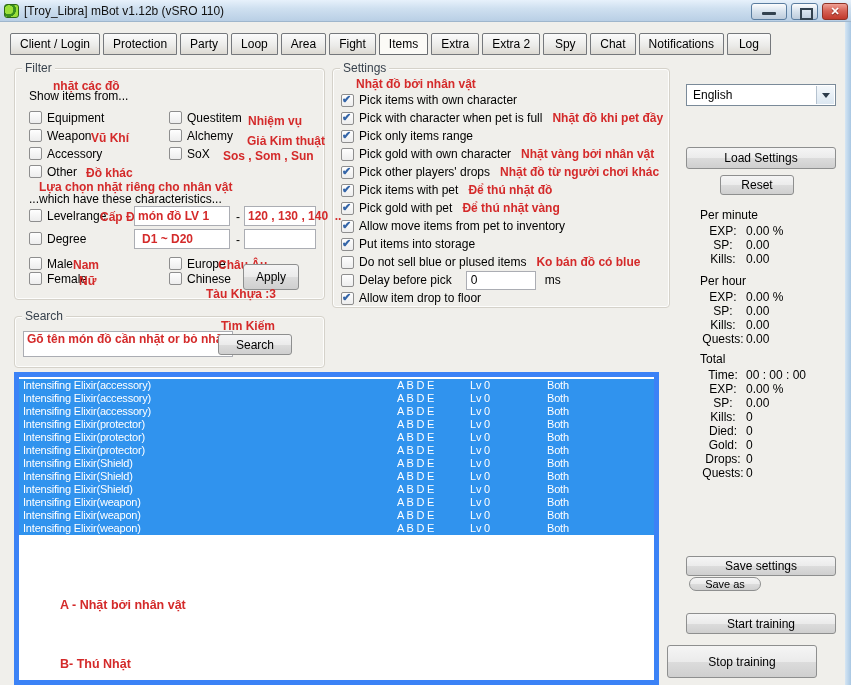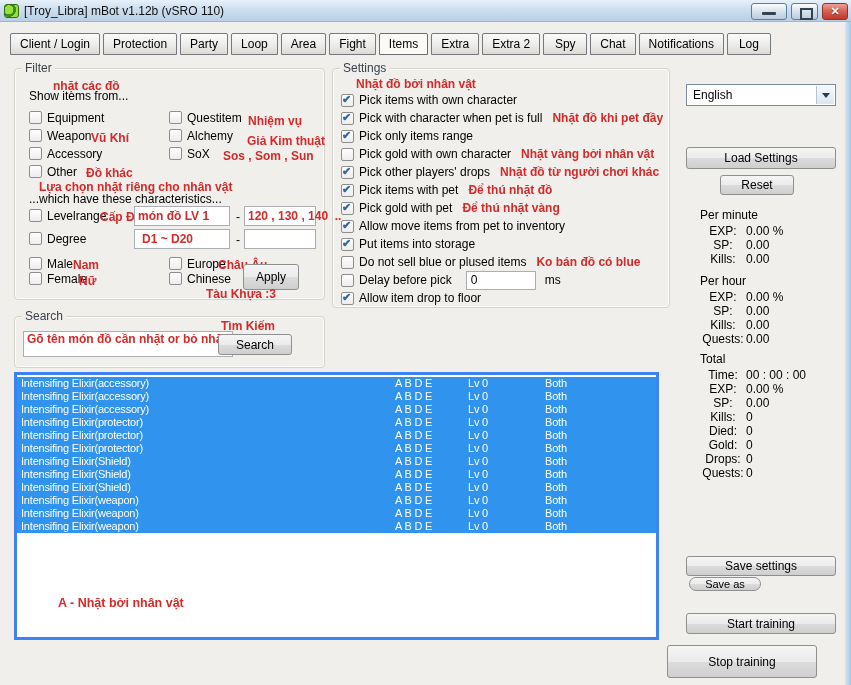--- a/index.html
+++ b/index.html
@@ -101,22 +101,22 @@
   #pm { top:208px; } #ph { top:274px; } #tt { top:352px; }
   .stats .st-title { margin-bottom:2px; }
   .stat-row { display:flex; }
   .stat-row .sl { width:46px;text-align:center; }
   #save-settings { left:686px; top:556px; width:150px; height:20px; }
   #save-as { left:689px; top:577px; width:72px; height:14px; border-radius:7px; font-size:11px; }
   #start-training { left:686px; top:613px; width:150px; height:21px; }
   #stop-training { left:667px; top:645px; width:150px; height:33px; }
 
   
-  #listbox { position:absolute; left:14px; top:372px; width:645px; height:268px;
-    background:#fff; border:3px solid #3b82f6; overflow:hidden; }
+  #listbox { position:absolute; left:14px; top:372px; width:645px; height:313px;
+    background:#fff; border:5px solid #3b82f6; overflow:hidden; }
   .lrow { position:relative; height:13px; width:642px; background:#3093ee; color:#fff;
     font-size:11px; line-height:13px; letter-spacing:-0.2px; }
   .lrow span { position:absolute; top:0; white-space:nowrap; }
   .lrow .c-name { left:4px; } .lrow .c-flags { left:378px; }
   .lrow .c-lv { left:451px; } .lrow .c-both { left:528px; }
   #legend { position:absolute; left:41px; top:162px; line-height:14.7px;
     color:#d42a2a; font-weight:bold; font-size:12.5px; white-space:pre; }
 </style>
 </head>
 <body>

